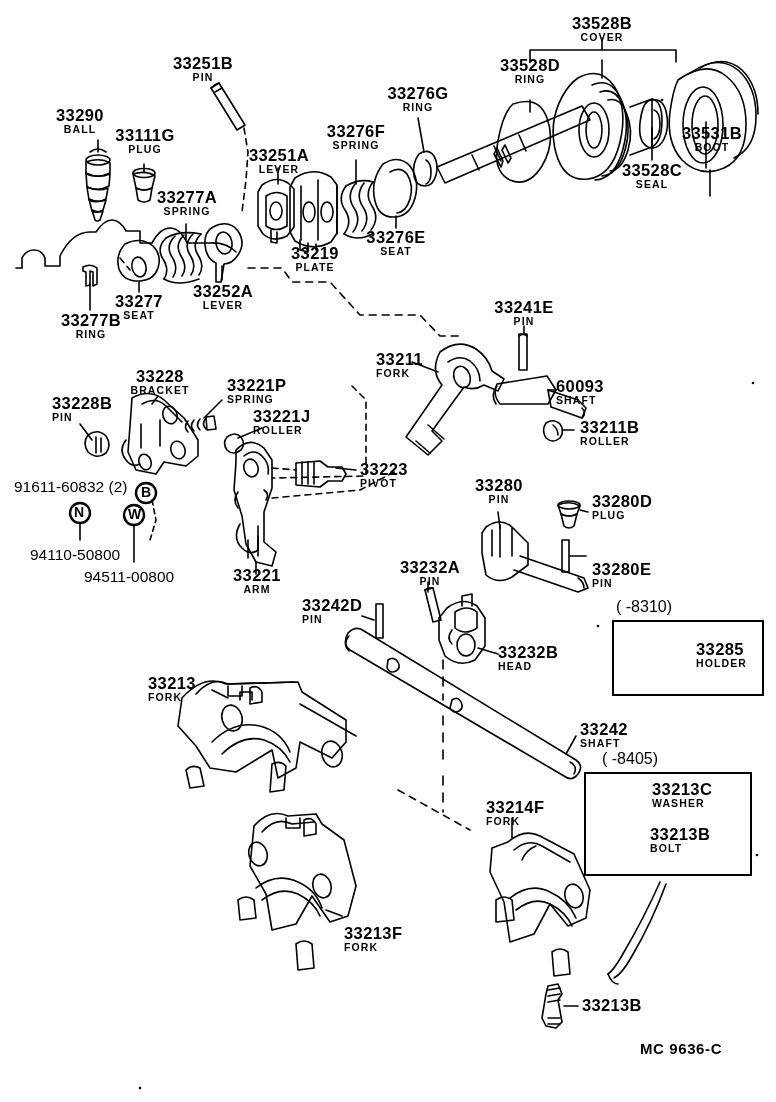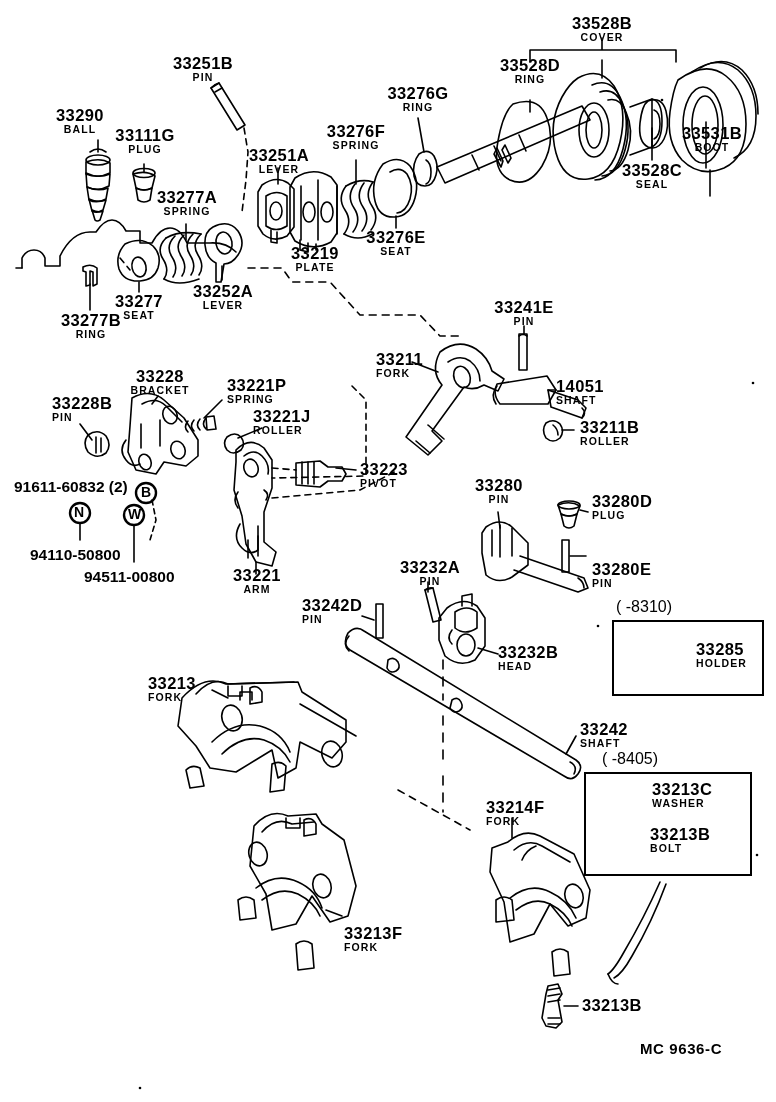--- a/index.html
+++ b/index.html
@@ -5,21 +5,21 @@
   html,body{margin:0;padding:0;background:#fff;}
   body{width:776px;height:1102px;position:relative;overflow:hidden;
        font-family:"Liberation Sans","DejaVu Sans",sans-serif;color:#000;}
   #sheet{position:absolute;inset:0;width:776px;height:1102px;}
   svg{position:absolute;left:0;top:0;width:776px;height:1102px;}
   .lbl{position:absolute;white-space:nowrap;}
   .lbl .num{display:block;font-size:16.5px;font-weight:bold;letter-spacing:.4px;line-height:15px;}
   .lbl .sub{display:block;font-size:10.5px;font-weight:bold;letter-spacing:1.1px;line-height:12px;}
   .lbl.c{text-align:center;}
   .plain{position:absolute;font-size:16.5px;font-weight:bold;letter-spacing:.3px;white-space:nowrap;}
-  .smallnum{position:absolute;font-size:15.5px;font-weight:bold;white-space:nowrap;}
+  .smallnum{position:absolute;font-size:15.5px;font-weight:normal;white-space:nowrap;}
   .footer{position:absolute;font-size:15px;font-weight:bold;letter-spacing:.6px;}
   .inset{position:absolute;border:2px solid #000;background:#fff;}
   .insetcap{position:absolute;font-size:16px;font-weight:normal;white-space:nowrap;}
 </style>
 </head>
 <body>
 
 <div id="sheet">
 
 <svg viewBox="0 0 776 1102">
@@ -478,21 +478,21 @@
 
 <div class="lbl" style="left:376px;top:352px;width:80px;">
   <span class="num">33211</span>
   <span class="sub">FORK</span>
 </div>
 <div class="lbl c" style="left:478px;top:300px;width:92px;">
   <span class="num">33241E</span>
   <span class="sub">PIN</span>
 </div>
 <div class="lbl" style="left:556px;top:379px;width:86px;">
-  <span class="num">14051</span>
+  <span class="num">60093</span>
   <span class="sub">SHAFT</span>
 </div>
 <div class="lbl" style="left:580px;top:420px;width:92px;">
   <span class="num">33211B</span>
   <span class="sub">ROLLER</span>
 </div>
 
 <div class="lbl c" style="left:112px;top:369px;width:96px;">
   <span class="num">33228</span>
   <span class="sub">BRACKET</span>

